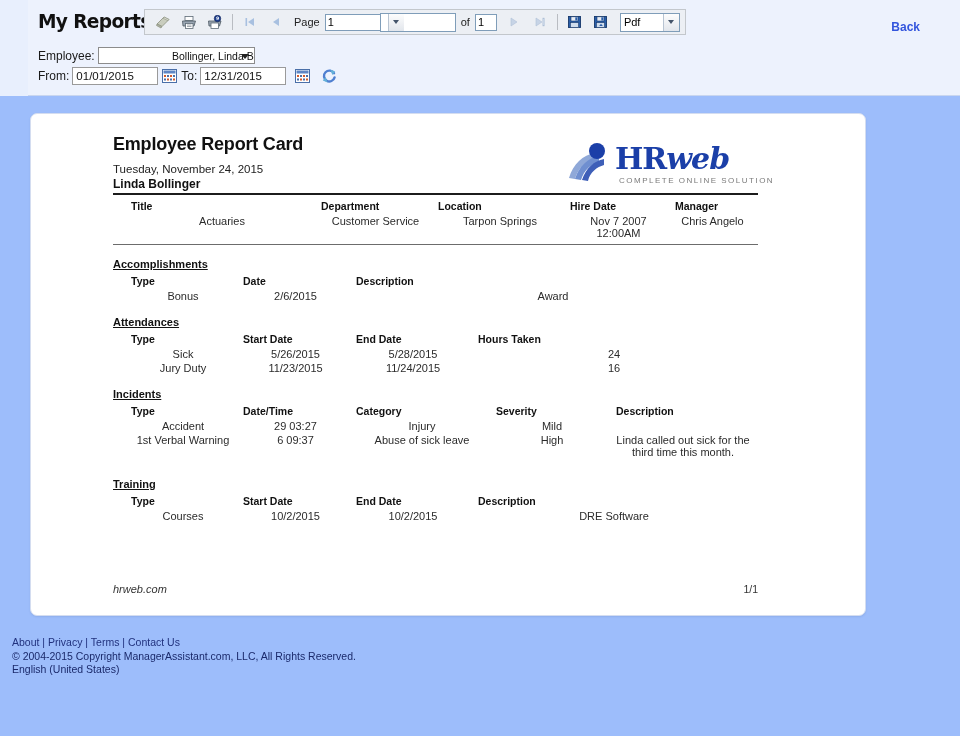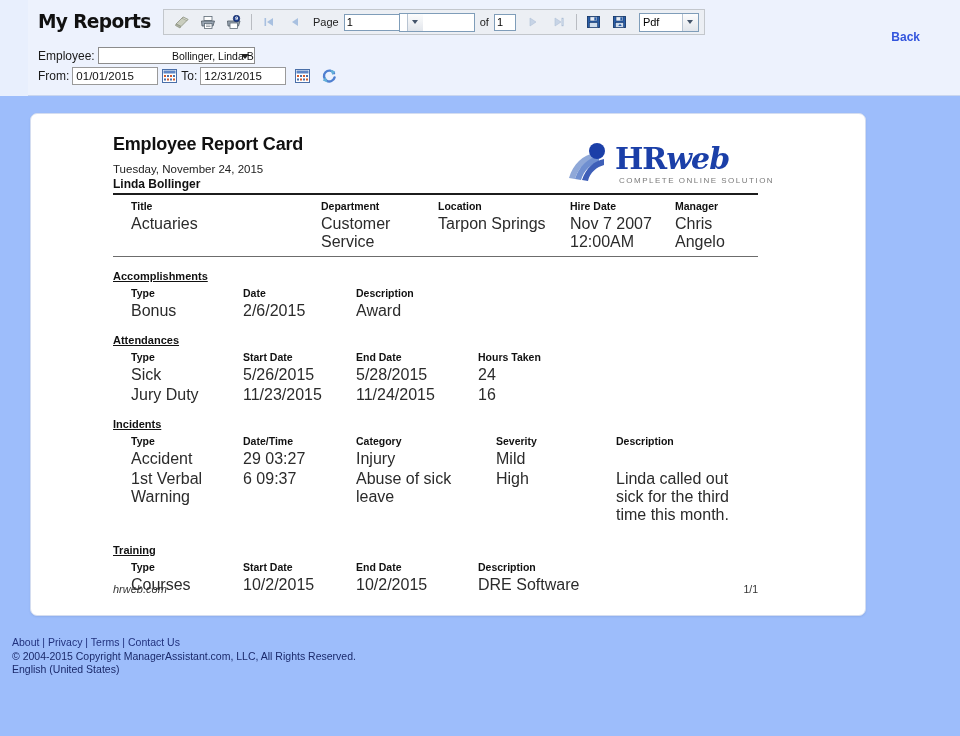--- a/index.html
+++ b/index.html
@@ -42,21 +42,21 @@
     color: #111;
     letter-spacing: -0.7px;
     transform: scaleX(0.93);
     transform-origin: left center;
     white-space: nowrap;
   }
 
   
   #report-toolbar {
     position: absolute;
-    left: 135px; top: 9px;
+    left: 116px; top: 9px;
     height: 26px;
     background: #eceff4;
     border: 1px solid #c3c7cc;
     display: flex;
     align-items: center;
     padding: 0 5px;
     gap: 0px;
   }
   .tb-icon {
     width: 22px; height: 20px;
@@ -115,21 +115,21 @@
     border-right: 3px solid transparent;
     border-top: 4px solid #44546a;
   }
   #page-select-box { width: 76px; margin-left: -1px; }
   #format-combo { width: 60px; height: 19px; }
   #format-combo .combo-val { width: 42px; }
 
   
   #back-link {
     position: absolute;
-    right: 40px; top: 30px;
+    right: 40px; top: 20px;
     font-size: 12px;
     font-weight: bold;
     color: #3355dd;
     text-decoration: none;
     cursor: pointer;
   }
 
   
   #filter-row-1 {
     position: absolute; left: 10px; top: 47px;
@@ -272,22 +272,22 @@
     table-layout: fixed;
   }
   .rep-table th {
     text-align: left;
     font-size: 10.5px;
     font-weight: bold;
     color: #111;
     padding: 3px 0 2px 0;
   }
   .rep-table td {
-    text-align: left;
-    font-size: 16px;
+    text-align: center;
+    font-size: 11px;
     color: #2b2b2b;
     padding: 1px 8px 1px 0;
     vertical-align: top;
   }
   .indent { padding-left: 18px !important; }
 
   .section-head {
     font-size: 11px;
     font-weight: bold;
     color: #111;

